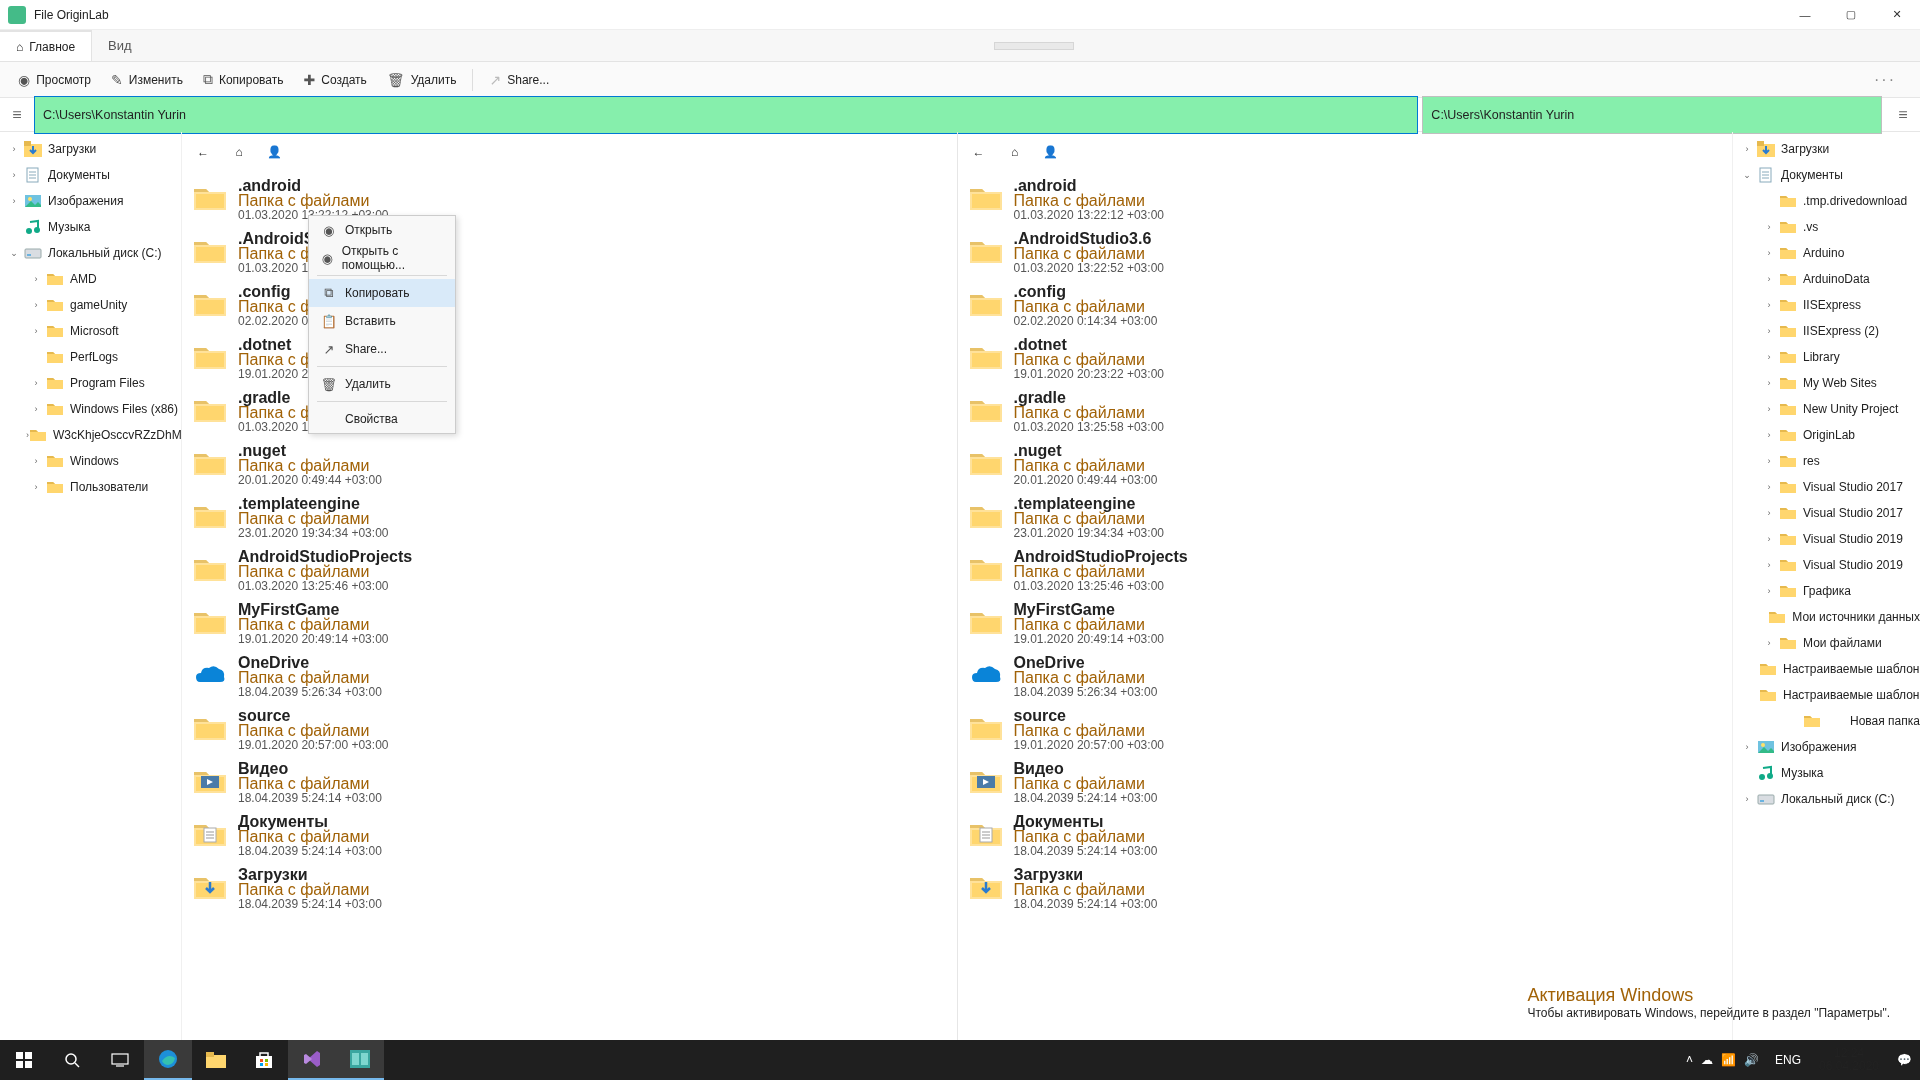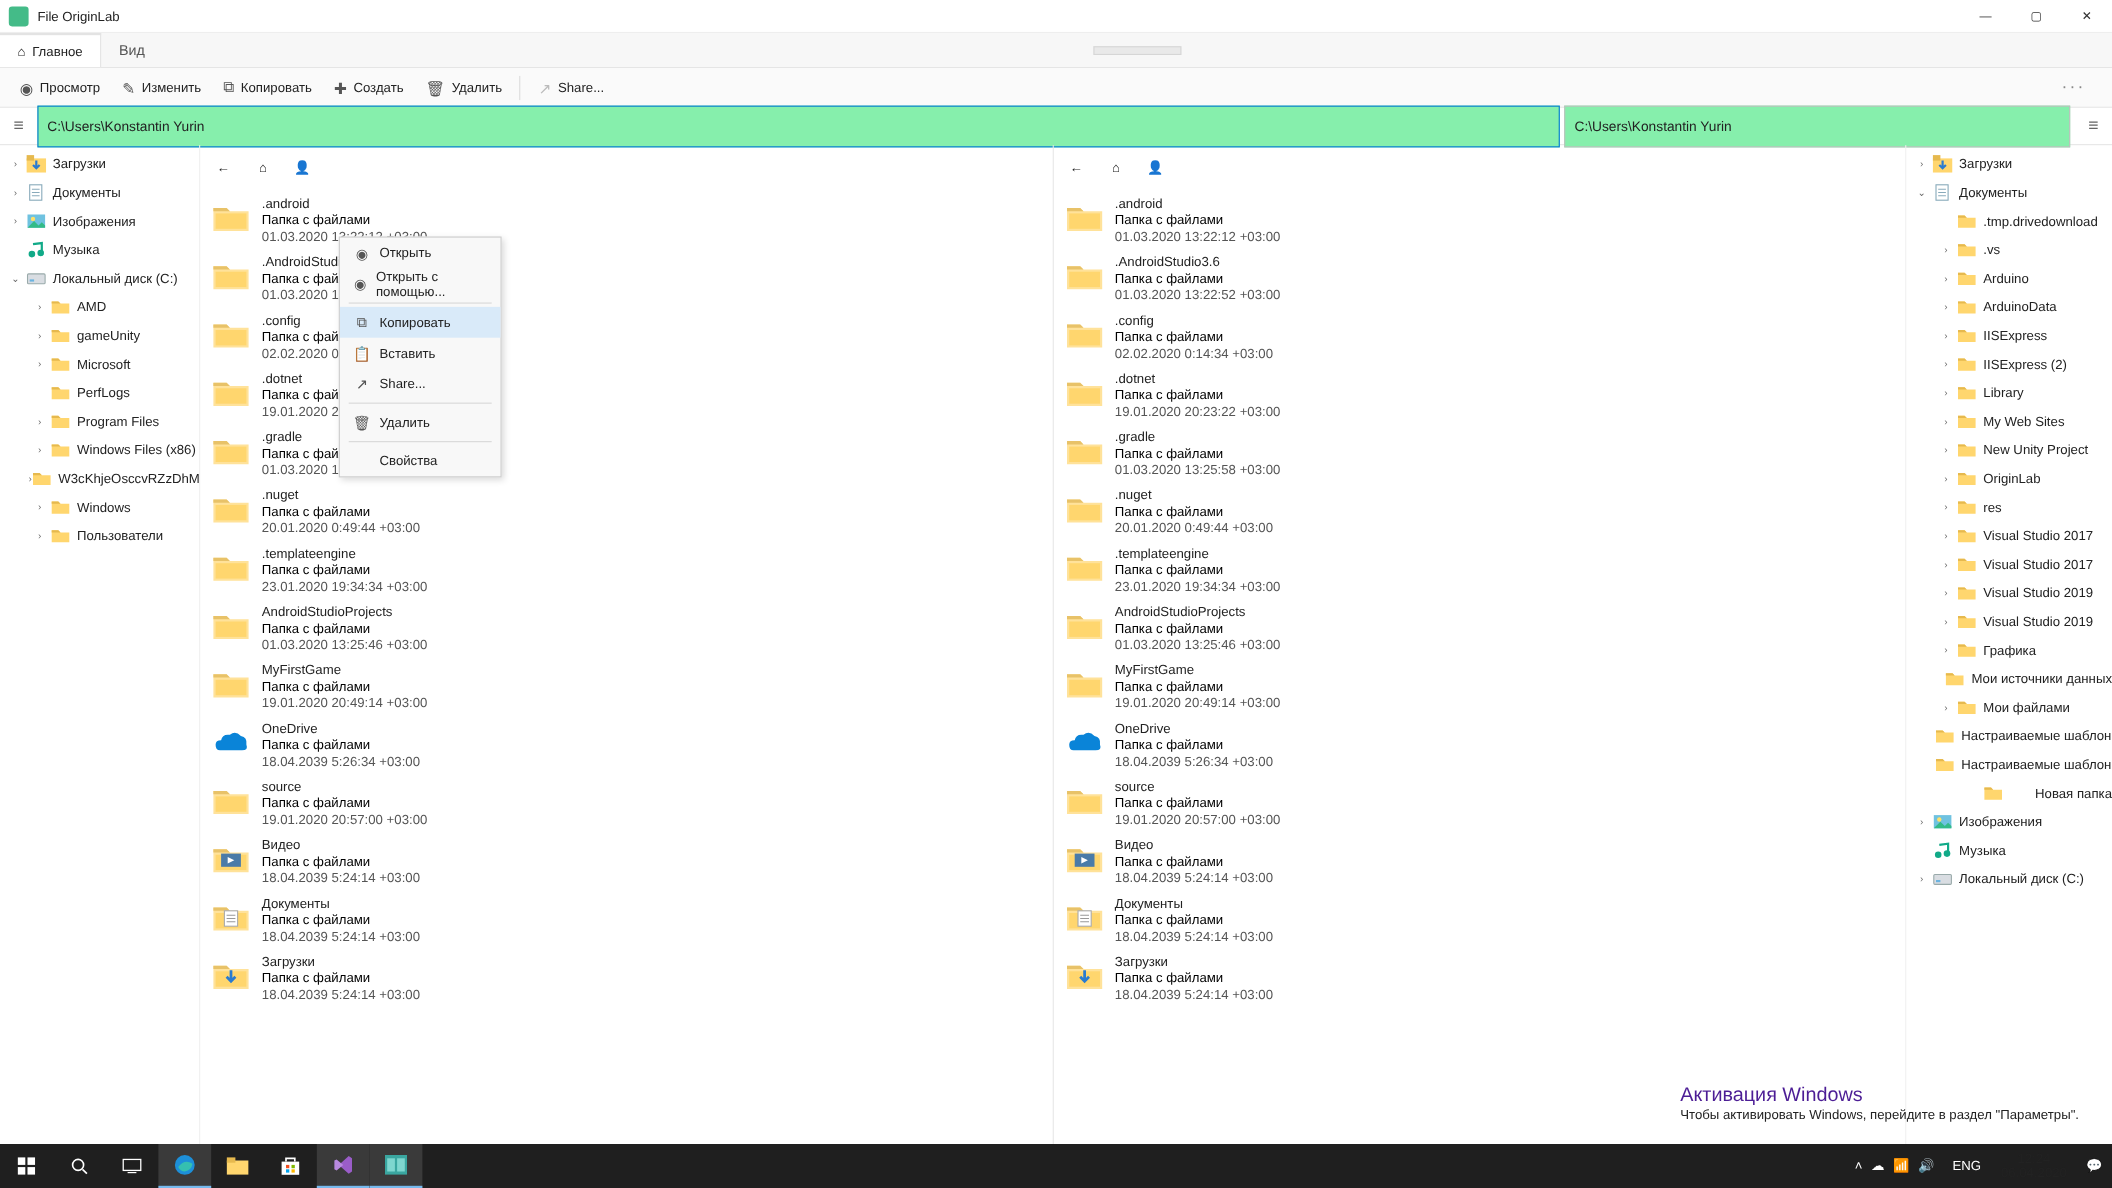--- a/index.html
+++ b/index.html
@@ -30,30 +30,30 @@
 .srow{display:flex;align-items:center;height:26px;font-size:12.5px;white-space:nowrap;overflow:hidden}
 .srow .chev{width:20px;text-align:center;color:#666;font-size:9px}
 .srow .sicon{width:18px;height:18px;margin-right:6px;display:inline-flex;align-items:center;justify-content:center}
 .pane{flex:1;display:flex;flex-direction:column;border-right:1px solid #e6e6e6;overflow:hidden}
 .pnav{height:40px;display:flex;align-items:center;padding:0 10px;gap:14px;color:#555;font-size:14px}
 .pnav span{width:22px;text-align:center}
 .pbody{flex:1;overflow-y:auto;position:relative;padding:2px 6px;scrollbar-width:thin}
 .frow{display:flex;padding:4px 2px}
 .frow .ficon{width:40px;height:40px;margin-right:8px;display:flex;align-items:center;justify-content:center}
 .frow .finfo{display:flex;flex-direction:column;justify-content:center;line-height:15px}
-.frow .fname{font-weight:400;font-size:12px}
-.frow .ftype{font-size:12px;color:#000000}
+.frow .fname{font-weight:700;font-size:16px}
+.frow .ftype{font-size:16px;color:#a16207}
 .frow .fdate{font-size:12px;color:#555}
 .ctxmenu{position:absolute;top:215px;left:308px;width:148px;background:#f8f8f8;border:1px solid #ccc;box-shadow:2px 2px 6px rgba(0,0,0,.15);z-index:20}
 .ctxitem{display:flex;align-items:center;height:28px;padding:0 10px;font-size:12.5px}
 .ctxitem.hover{background:#d9eaf9}
 .ctxitem .cicon{width:20px;margin-right:6px;text-align:center;color:#555;font-size:13px}
 .ctxsep{height:1px;background:#d8d8d8;margin:3px 8px}
 .watermark{position:fixed;right:30px;bottom:60px;color:#9b9b9b;font-size:14px;text-align:left;pointer-events:none}
-.watermark .wmtitle{font-size:18px;color:#4c1d95}
+.watermark .wmtitle{font-size:18px;color:#a16207}
 .taskbar{position:fixed;left:0;right:0;bottom:0;height:40px;background:#1f1f1f;display:flex;align-items:center}
 .taskbar .tbicon{width:48px;height:40px;display:flex;align-items:center;justify-content:center}
 .taskbar .tbicon.active{background:#3a3a3a;border-bottom:2px solid #76b9ed}
 .tray{margin-left:auto;display:flex;align-items:center;color:#fff;font-size:11px}
 .tray .trseg{padding:0 8px;display:flex;align-items:center;gap:8px}
 .tray .clock{text-align:center;line-height:13px;padding:0 10px}
 .folder-svg{width:36px;height:30px}
 svg{display:block}
 </style>
 </head>

